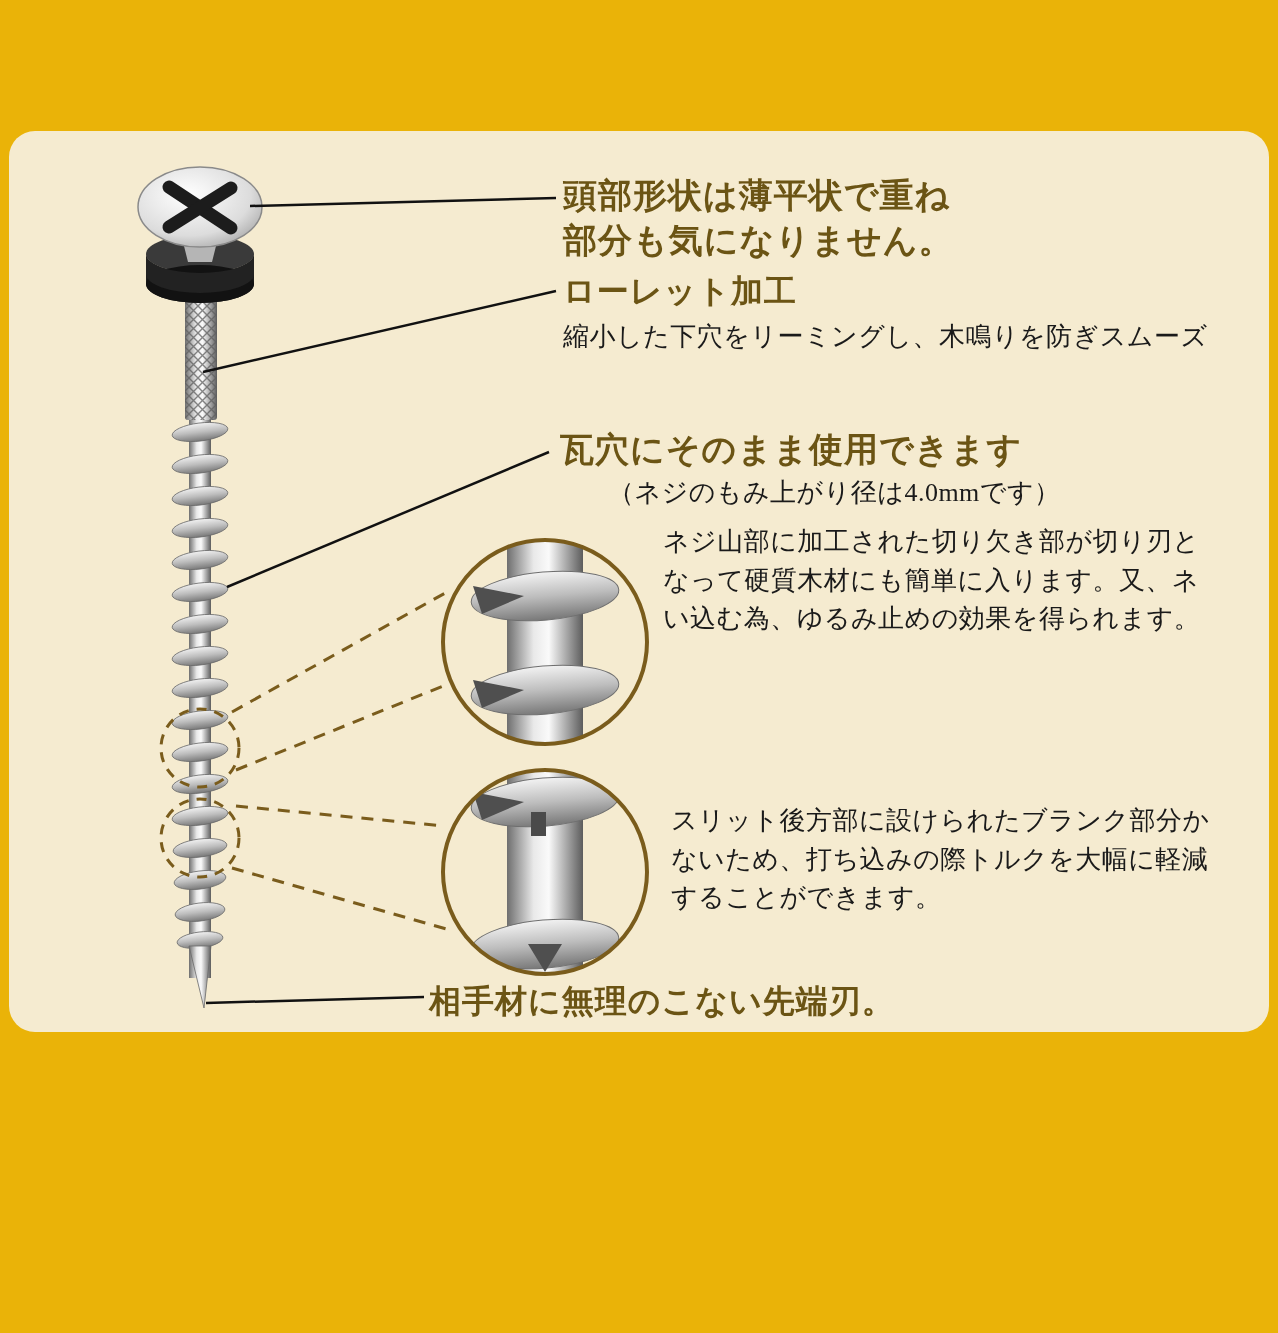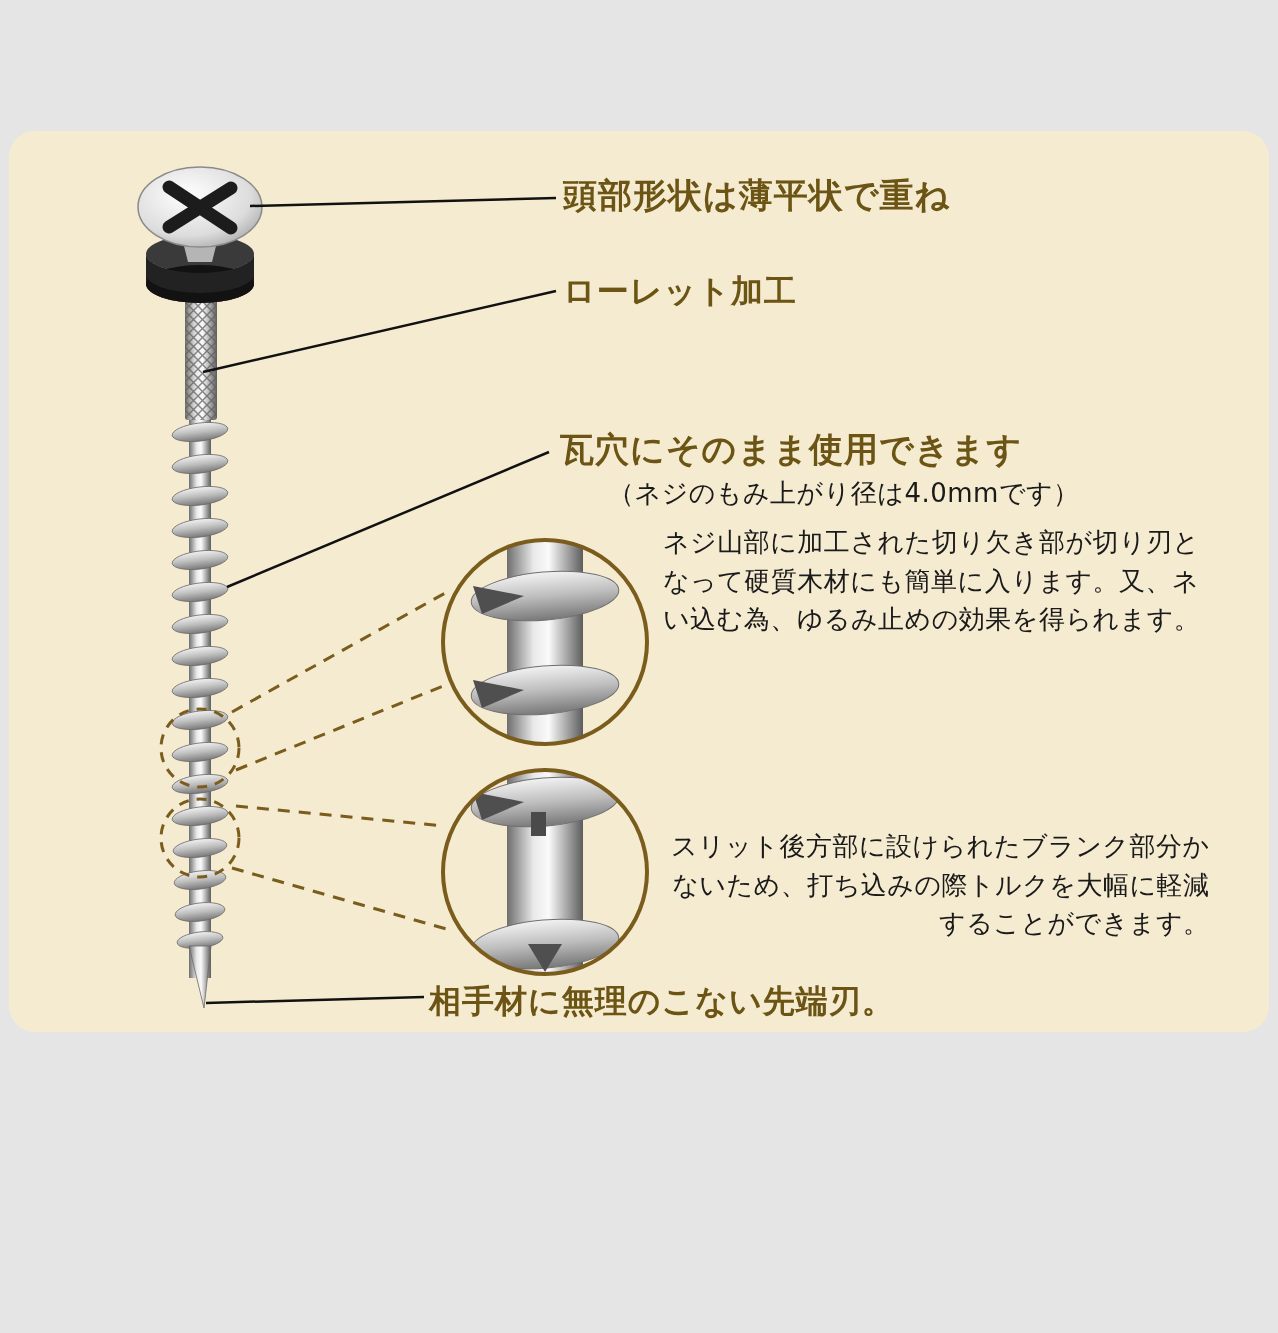--- a/index.html
+++ b/index.html
@@ -7,21 +7,21 @@
     --heading_brown:#6b5414;
     --body_text:#1a1a1a;
     --accent_brown:#7a5c1c;
   }
   *{margin:0;padding:0;box-sizing:border-box;}
   html,body{background:#ffffff;}
   body{
     font-family:"DejaVu Sans","Liberation Sans",sans-serif;
     width:1278px;height:1333px;position:relative;overflow:hidden;
   }
-  .page{position:absolute;left:0;top:0;width:1278px;height:1333px;background:#e5e5e5;}
+  .page{position:absolute;left:0;top:0;width:1278px;height:1333px;background:#eab308;font-family:Liberation Serif, serif;}
   .card{
     position:absolute;left:9px;top:131px;width:1260px;height:901px;
     background:var(--card_bg);border-radius:26px;
   }
   .layer{position:absolute;left:0;top:0;width:1278px;height:1333px;}
   .txt{position:absolute;white-space:nowrap;}
   .h-brown{color:var(--heading_brown);font-weight:700;}
   .h-lg{font-size:34px;line-height:45px;letter-spacing:1px;}
   .h-md{font-size:32px;line-height:42px;letter-spacing:1px;}
   .body-txt{color:var(--body_text);font-size:26px;line-height:38.5px;letter-spacing:0.5px;}
@@ -154,38 +154,40 @@
     <g stroke="#111111" stroke-width="2.5">
       <line x1="250" y1="206" x2="556" y2="198"></line>
       <line x1="203" y1="372" x2="556" y2="291"></line>
       <line x1="227" y1="587" x2="549" y2="452"></line>
       <line x1="206" y1="1003" x2="424" y2="997"></line>
     </g>
   </svg>
 
   <div class="txt h-brown h-lg" style="left:563px;top:173px;">
     <div>頭部形状は薄平状で重ね</div>
+    <div>部分も気になりません。</div>
   </div>
 
   <div class="txt h-brown h-md" style="left:563px;top:270px;text-align:center;">ローレット加工</div>
 
   <div class="txt body-txt" style="left:563px;top:318px;">
+    <div>縮小した下穴をリーミングし、木鳴りを防ぎスムーズ</div>
   </div>
 
   <div class="txt h-brown h-lg" style="left:560px;top:427px;">瓦穴にそのまま使用できます</div>
 
   <div class="txt body-txt" style="left:572px;top:474px;margin-left:36px;">（ネジのもみ上がり径は4.0mmです）</div>
 
   <div class="txt body-txt" style="left:663px;top:523px;">
     <div>ネジ山部に加工された切り欠き部が切り刃と</div>
     <div>なって硬質木材にも簡単に入ります。又、ネ</div>
     <div>い込む為、ゆるみ止めの効果を得られます。</div>
   </div>
 
-  <div class="txt body-txt" style="left:671px;top:827px;text-align:right;">
+  <div class="txt body-txt" style="left:671px;top:802px;">
     <div>スリット後方部に設けられたブランク部分か</div>
     <div>ないため、打ち込みの際トルクを大幅に軽減</div>
     <div>することができます。</div>
   </div>
 
   <div class="txt h-brown h-md" style="left:429px;top:980px;">相手材に無理のこない先端刃。</div>
 
 </div>
 
 </body></html>

